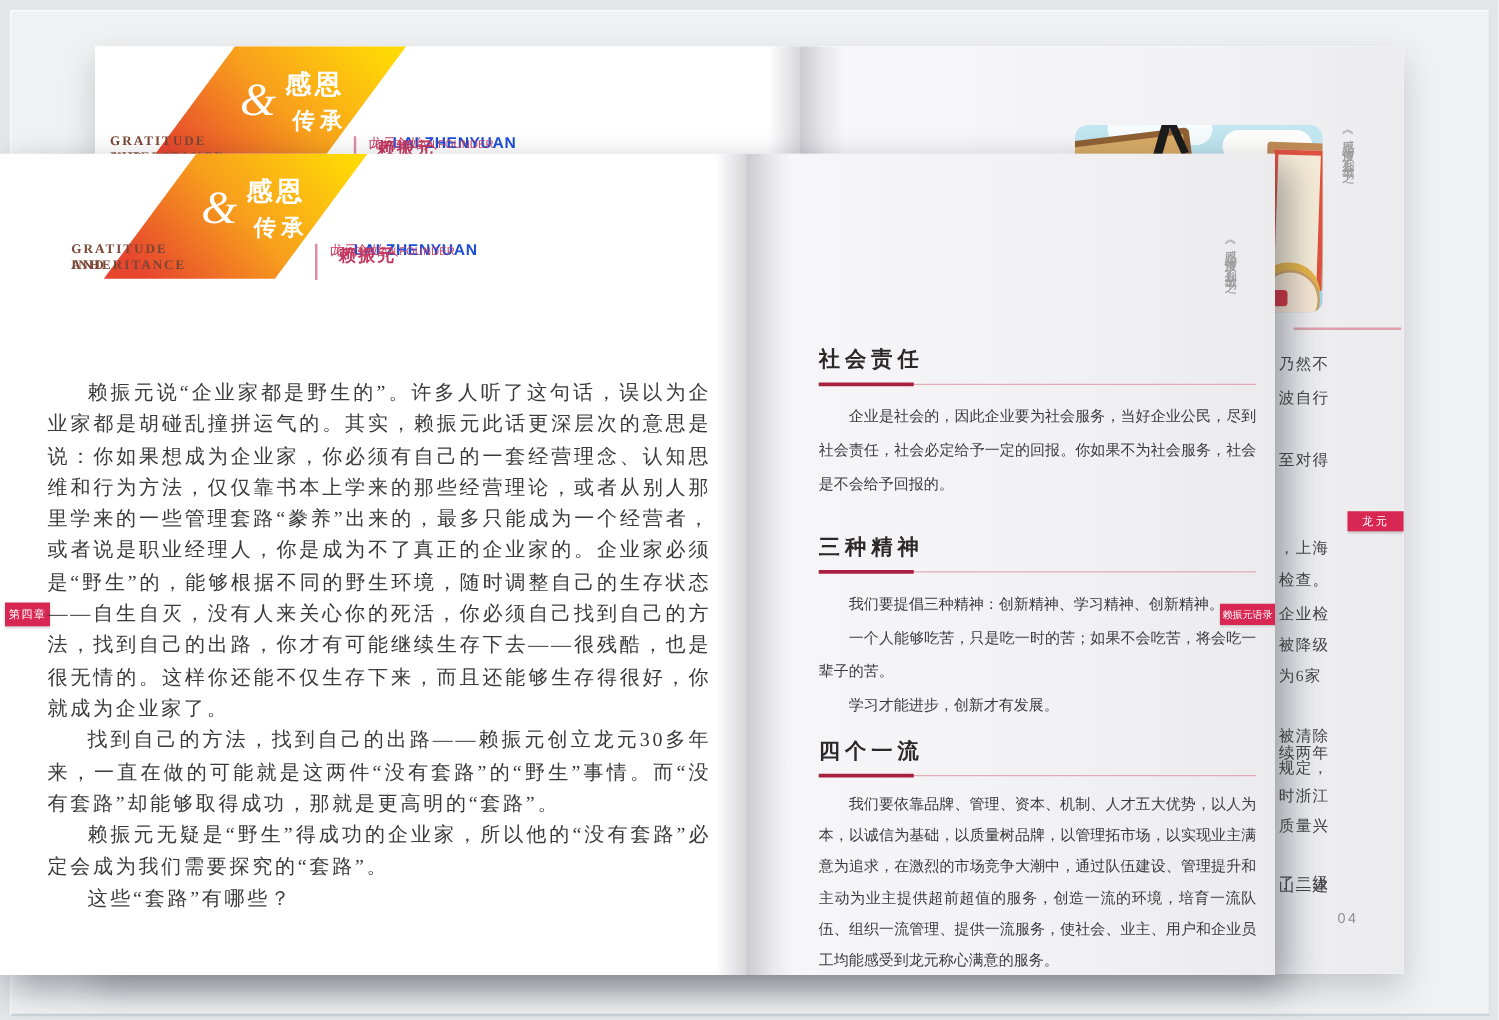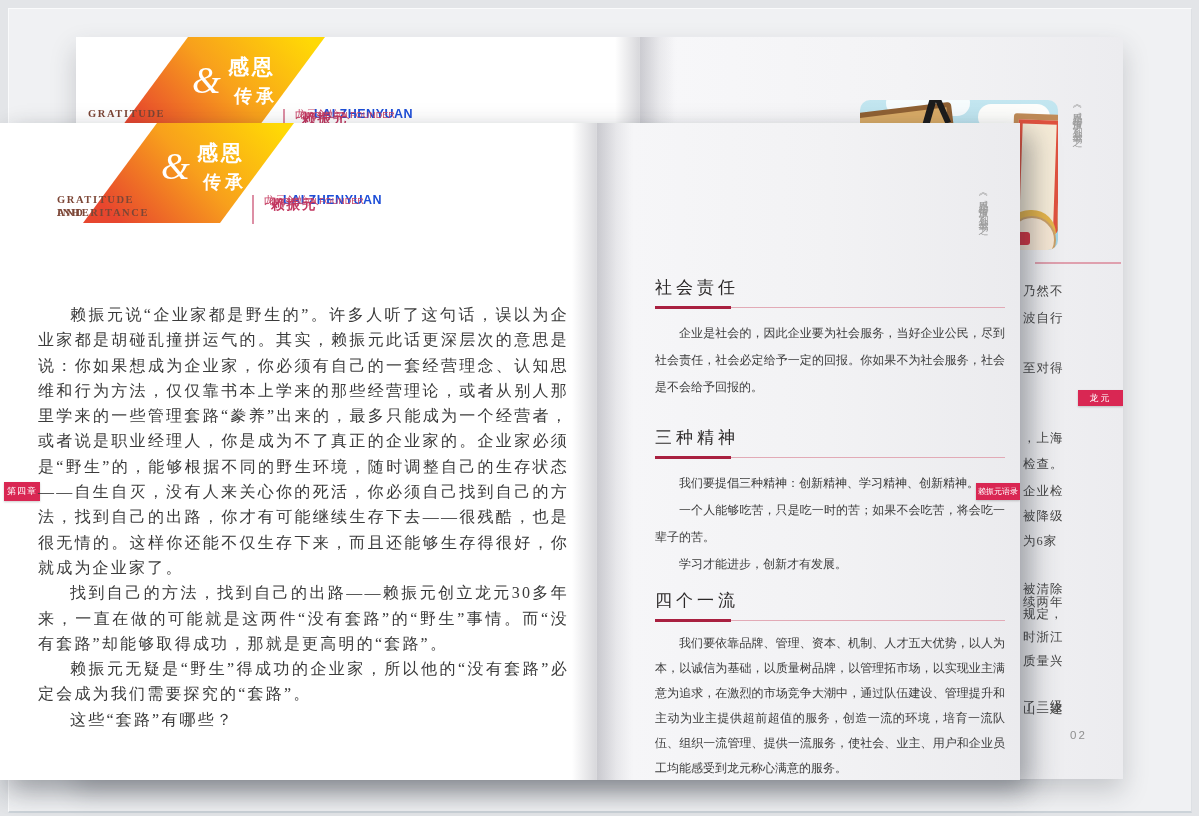--- a/index.html
+++ b/index.html
@@ -36,33 +36,33 @@
   .fl1{font-size:11px;color:#c9476a;}
   .fl1 .fname{font-size:12.5px;font-weight:bold;color:#1d4ed8;margin-left:19px;letter-spacing:.5px;}
   .fl2{margin-top:3px;font-size:9px;color:#c9476a;}
   .fl2 .fname{font-size:13.5px;font-weight:bold;color:#c23760;margin-left:7px;letter-spacing:2px;}
   .bfounder div{position:static;}
 
   .tab{position:absolute;background:#d92753;color:#fff;text-align:center;
        font-family:"Liberation Sans",sans-serif;box-shadow:0 1px 2px rgba(0,0,0,.2);}
   #chapter-tab{left:4px;top:359px;width:36px;height:19px;font-size:9px;line-height:19px;letter-spacing:1px;}
   #quote-tab{left:976px;top:360px;width:44px;height:17px;font-size:8px;line-height:17px;}
-  #series-tab{left:1002px;top:353px;width:45px;height:16px;font-size:9px;line-height:16px;letter-spacing:2px;}
+  #series-tab{left:1002px;top:372px;width:45px;height:16px;font-size:9px;line-height:16px;letter-spacing:2px;}
 
   .vtext{position:absolute;writing-mode:vertical-rl;color:#9b9b9b;font-size:10px;letter-spacing:2.5px;}
   #fg-vtext{left:976px;top:66px;}
   #bg-vtext{left:994px;top:64px;}
 
   .body-text{position:absolute;left:38px;top:179px;width:531px;font-size:16px;line-height:25.3px;
              letter-spacing:2.2px;text-align:justify;color:#3a3a3a;}
   .body-text p{margin:0;text-indent:2em;}
 
   .section{position:absolute;left:655px;width:350px;}
   #sec-1{top:153px;} #sec-2{top:303px;} #sec-3{top:466px;}
-  .sec-title{font-size:17px;font-weight:normal;letter-spacing:4px;color:#2b2828;}
+  .sec-title{font-size:17px;font-weight:bold;letter-spacing:4px;color:#2b2828;}
   .sec-rule{position:relative;margin-top:7px;height:4px;}
   .rule-thin{position:absolute;left:0;right:0;top:1px;height:1px;background:#e2aab6;}
   .rule-thick{position:absolute;left:0;top:0;height:3px;width:76px;background:#a92040;}
   .sec-body{margin-top:10px;font-size:12px;line-height:27px;text-align:justify;color:#3b3b3b;}
   .sec-body p{margin:0;text-indent:2em;}
   #sec-3 .sec-body{line-height:25px;margin-top:8px;}
 
   .frag{position:absolute;left:947px;white-space:nowrap;font-size:12.5px;color:#454545;letter-spacing:1px;}
   #bg-underline{position:absolute;left:959px;top:225px;width:86px;height:2px;background:#dfa0ae;}
   #bg-pagenum{position:absolute;left:994px;top:692px;font-size:11.5px;color:#8f8f8f;letter-spacing:2px;
@@ -145,21 +145,21 @@
     <div class="frag" style="top:496px;">为6家</div>
     <div class="frag" style="top:519px;margin-top:38px;">续两年</div>
     <div class="frag" style="top:544px;">被清除</div>
     <div class="frag" style="top:569px;">规定，</div>
     <div class="frag" style="top:592px;font-family:Liberation Mono, monospace;">时浙江</div>
     <div class="frag" style="top:616px;">质量兴</div>
     <div class="frag" style="top:641px;margin-top:20px;">了二级</div>
     <div class="frag" style="top:664px;">山二建</div>
 
     <div class="tab" id="series-tab">龙元</div>
-    <div id="bg-pagenum">02</div>
+    <div id="bg-pagenum">04</div>
   </div>
 
   <div class="spread" id="fg-spread">
     <div class="right-tint"></div>
     <div class="fold"></div>
 
     <div class="banner" style="left:0;">
       <div class="ribbon"></div>
       <div class="bt1">感恩</div>
       <div class="bamp">&amp;</div>

